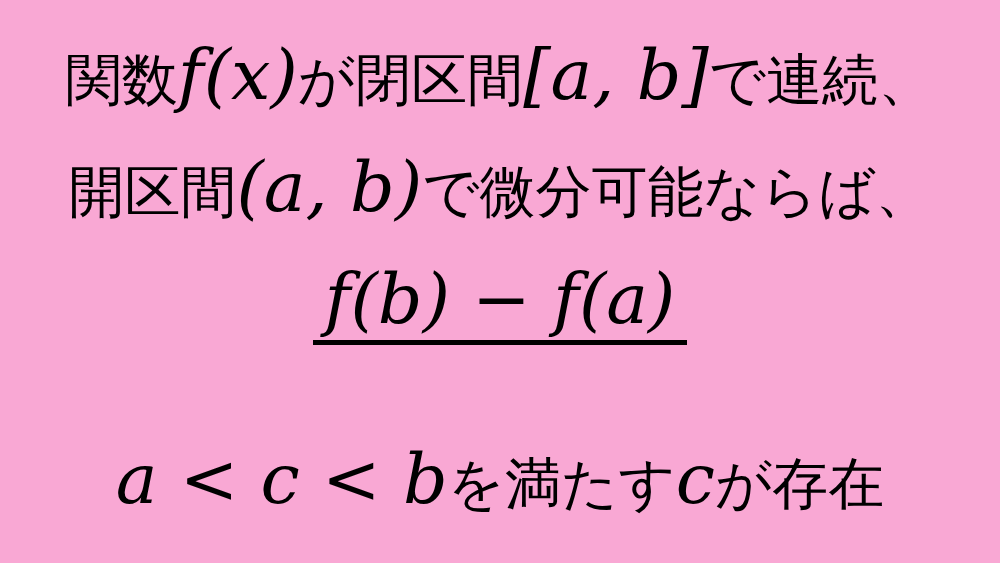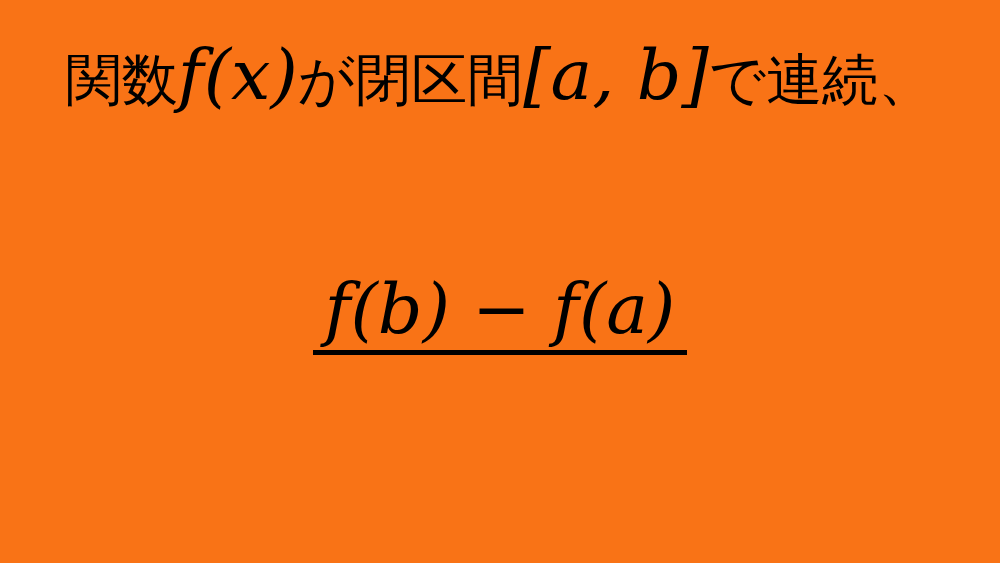--- a/index.html
+++ b/index.html
@@ -4,21 +4,21 @@
 <style>
   html, body {
     margin: 0;
     padding: 0;
     background: #ffffff;
   }
   .page {
     position: relative;
     width: 1000px;
     height: 563px;
-    background: #f97316;
+    background: #f9a8d4;
     color: #000000;
     overflow: hidden;
   }
   .line {
     position: absolute;
     left: 0;
     width: 100%;
     text-align: center;
     white-space: nowrap;
   }
@@ -32,21 +32,21 @@
     font-family: "DejaVu Serif", "Liberation Serif", serif;
     font-style: italic;
     font-size: 70px;
     font-weight: 400;
   }
   .line1 { top: 34px; }
   .line2 { top: 146px; }
   .line4 { top: 438px; }
 
   .line3 {
-    top: 272px;
+    top: 262px;
     display: flex;
     flex-direction: row;
     justify-content: center;
     align-items: center;
   }
   .fraction {
     display: inline-flex;
     flex-direction: column;
     align-items: center;
   }
@@ -72,22 +72,28 @@
 </style>
 </head>
 <body>
 
 <div class="page">
 
   <div class="line line1">
     <span class="jp">関数</span><span class="math">f(x)</span><span class="jp">が閉区間</span><span class="math">[a, b]</span><span class="jp">で連続、</span>
   </div>
 
+  <div class="line line2">
+    <span class="jp">開区間</span><span class="math">(a, b)</span><span class="jp">で微分可能ならば、</span>
+  </div>
 
   <div class="line line3">
     <span class="fraction">
       <span class="math frac-num">f(b) − f(a)</span>
       <span class="frac-bar"></span>
     </span>
   </div>
 
+  <div class="line line4">
+    <span class="math">a &lt; c &lt; b</span><span class="jp">を満たす</span><span class="math">c</span><span class="jp">が存在</span>
+  </div>
 
 </div>
 
 </body></html>

